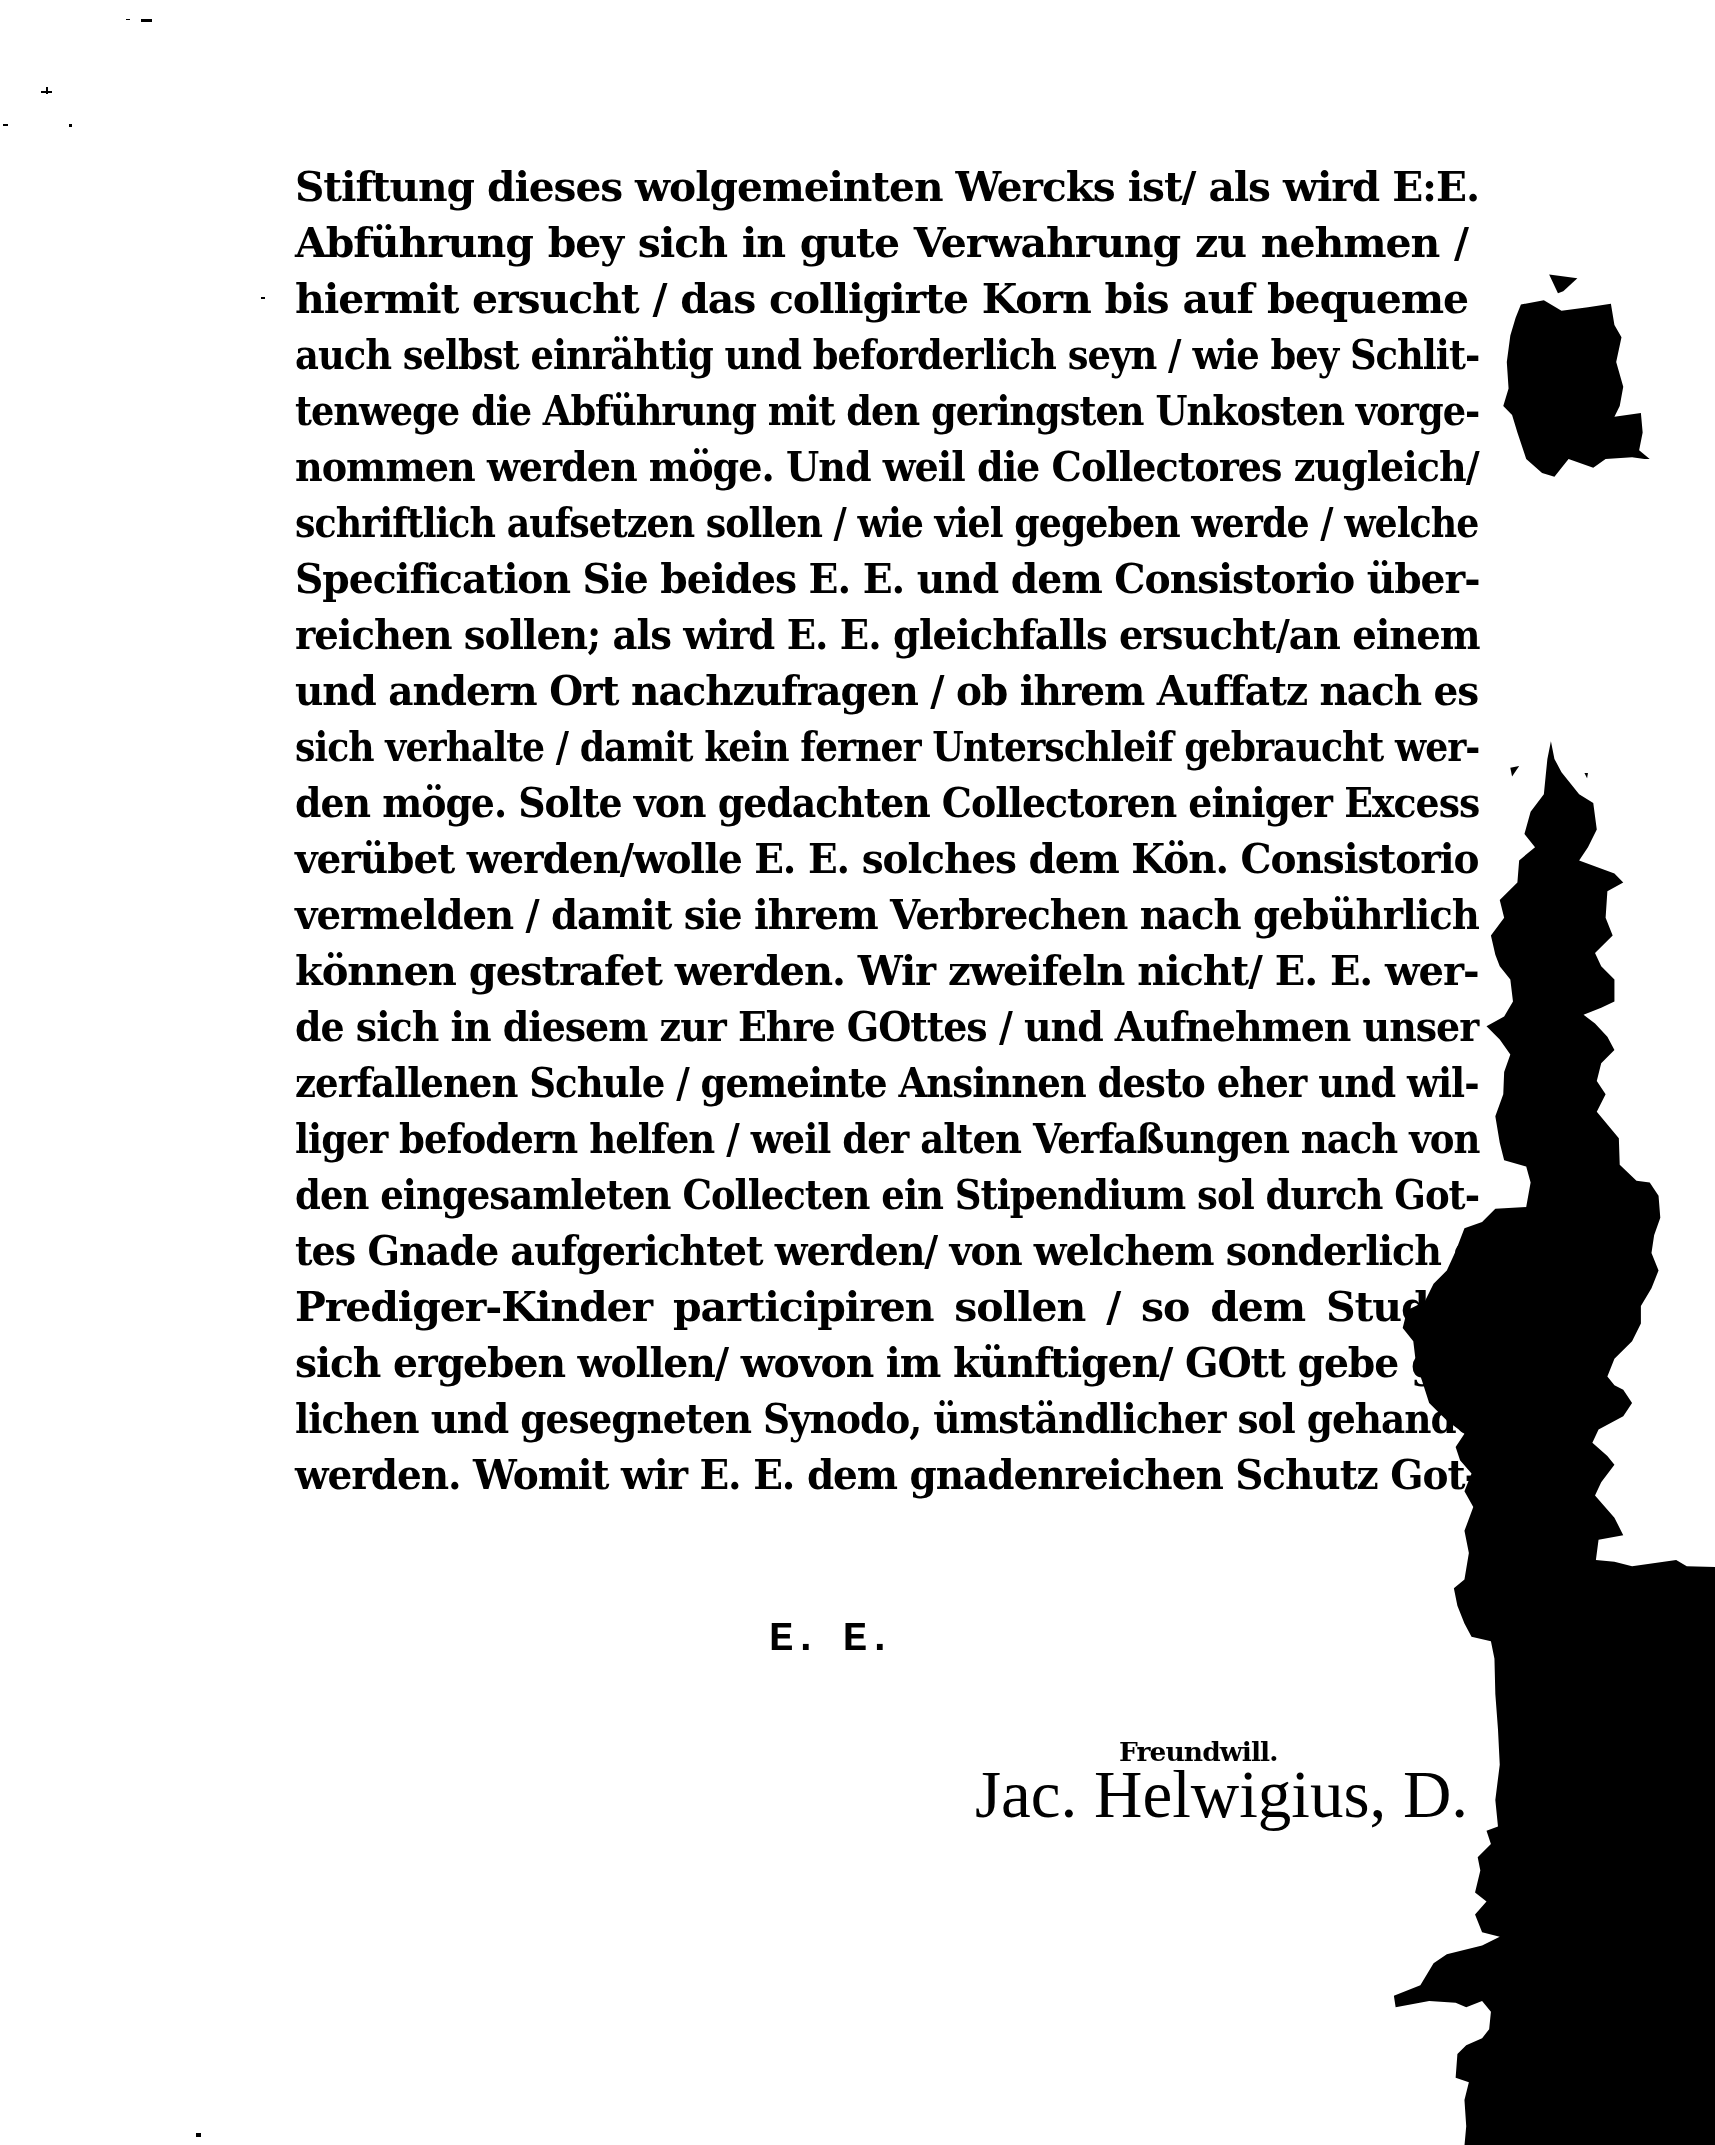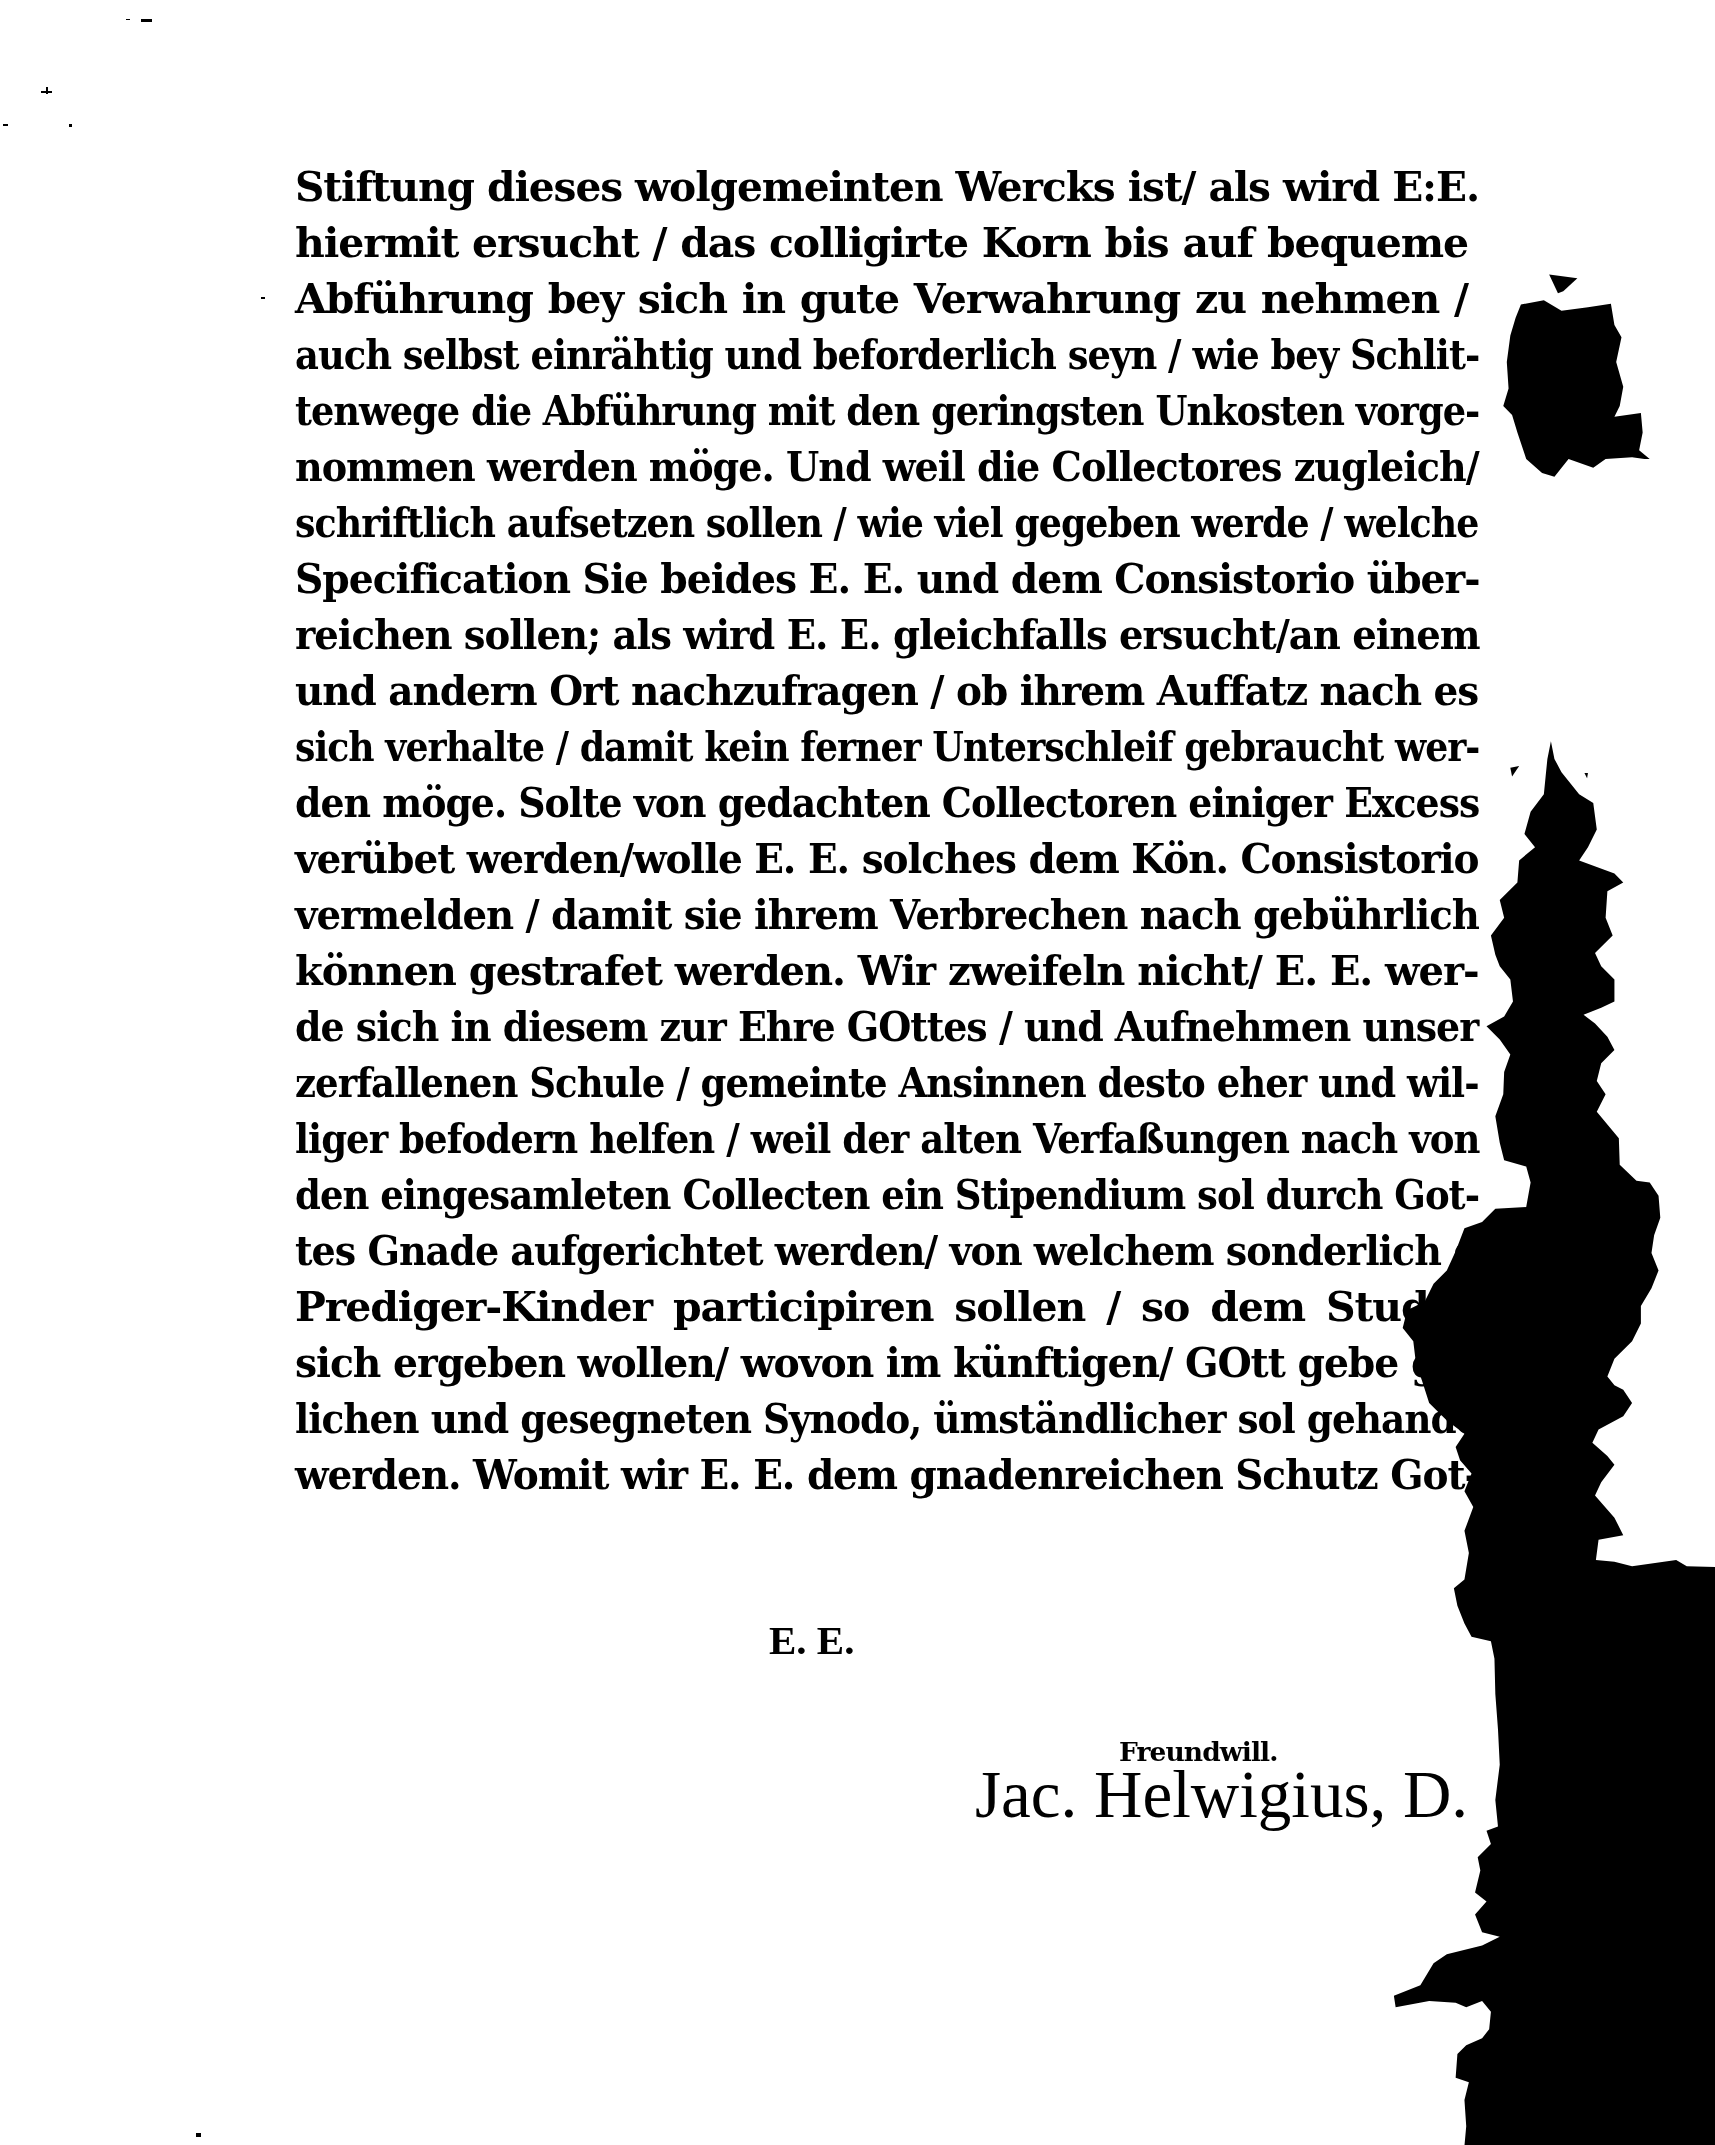--- a/index.html
+++ b/index.html
@@ -9,21 +9,21 @@
     .body-text {
       position: absolute; left: 295px; top: 159px; width: 1173px;
       font-family: "DejaVu Serif", serif; font-weight: bold;
       font-size: 41px; line-height: 56px; color: #000000;
       letter-spacing: -1.1px;
     }
     .line { display: block; white-space: nowrap; text-align: justify; text-align-last: justify; transform-origin: left center; }
     .line.last { text-align-last: left; }
     .closing {
       position: absolute; left: 769px; top: 1616px;
-      font-family: Liberation Serif, serif; font-weight: bold; font-size: 41px; color: #000;
+      font-family: Liberation Mono, monospace; font-weight: bold; font-size: 41px; color: #000;
     }
     .sig-label {
       position: absolute; left: 1119px; top: 1736px;
       font-family: "DejaVu Serif", serif; font-weight: bold; font-size: 26.5px; color: #000; letter-spacing: -0.9px;
     }
     .sig-name {
       position: absolute; left: 975px; top: 1756px;
       font-family: "Liberation Serif", serif; font-size: 67px; color: #000; text-align: center;
     }
     .speck { position: absolute; background: #000; }
@@ -49,22 +49,22 @@
   <div class="speck" style="left:126px;top:18.5px;width:3.5px;height:1.8px;"></div>
   <div class="speck" style="left:41px;top:91px;width:10.6px;height:1.8px;"></div>
   <div class="speck" style="left:46px;top:87px;width:1.8px;height:7px;"></div>
   <div class="speck" style="left:2.6px;top:124px;width:5.3px;height:1.8px;"></div>
   <div class="speck" style="left:69px;top:124px;width:2.6px;height:2.6px;"></div>
   <div class="speck" style="left:196px;top:2133px;width:5.3px;height:3.5px;"></div>
   <div class="speck" style="left:261px;top:297px;width:3.5px;height:1.8px;"></div>
 
   <div class="body-text">
     <span class="line" style="display: block; transform: scaleX(0.993);">Stiftung dieses wolgemeinten Wercks ist/ als wird E:E.</span>
+    <span class="line" style="display: block;">Abführung bey sich in gute Verwahrung zu nehmen /</span>
     <span class="line" style="display: block;">hiermit ersucht / das colligirte Korn bis auf bequeme</span>
-    <span class="line" style="display: block;">Abführung bey sich in gute Verwahrung zu nehmen /</span>
     <span class="line" style="display: block; transform: scaleX(0.899);">auch selbst einrähtig und beforderlich seyn / wie bey Schlit-</span>
     <span class="line" style="display: block; transform: scaleX(0.896);">tenwege die Abführung mit den geringsten Unkosten vorge-</span>
     <span class="line" style="display: block; transform: scaleX(0.93);">nommen werden möge. Und weil die Collectores zugleich/</span>
     <span class="line" style="display: block; transform: scaleX(0.887);">schriftlich aufsetzen sollen / wie viel gegeben werde / welche</span>
     <span class="line" style="display: block; transform: scaleX(0.958);">Specification Sie beides E. E. und dem Consistorio über-</span>
     <span class="line" style="display: block; transform: scaleX(0.941);">reichen sollen; als wird E. E. gleichfalls ersucht/an einem</span>
     <span class="line" style="display: block; transform: scaleX(0.951);">und andern Ort nachzufragen / ob ihrem Auffatz nach es</span>
     <span class="line" style="display: block; transform: scaleX(0.884);">sich verhalte / damit kein ferner Unterschleif gebraucht wer-</span>
     <span class="line" style="display: block; transform: scaleX(0.923);">den möge. Solte von gedachten Collectoren einiger Excess</span>
     <span class="line" style="display: block; transform: scaleX(0.951);">verübet werden/wolle E. E. solches dem Kön. Consistorio</span>

